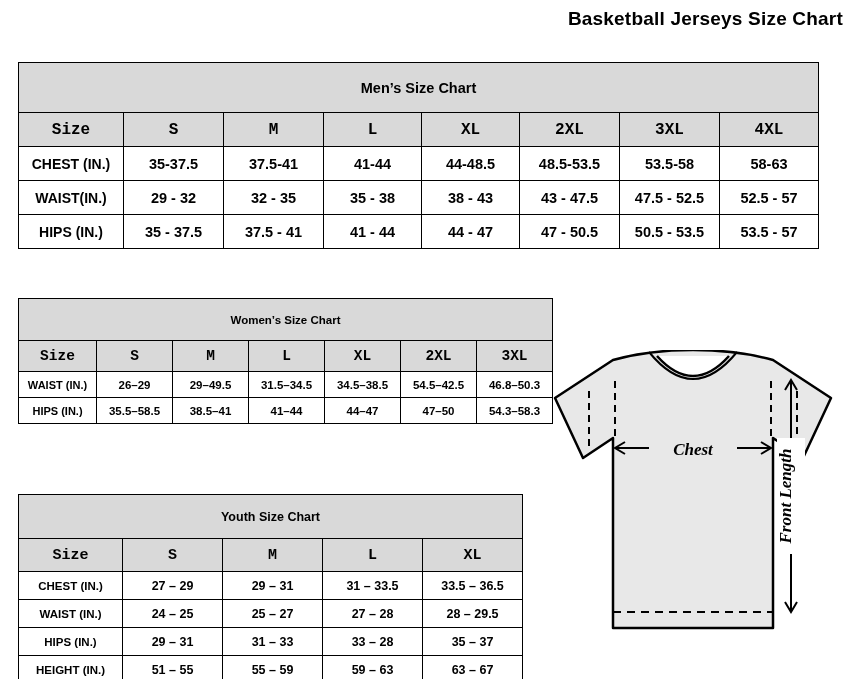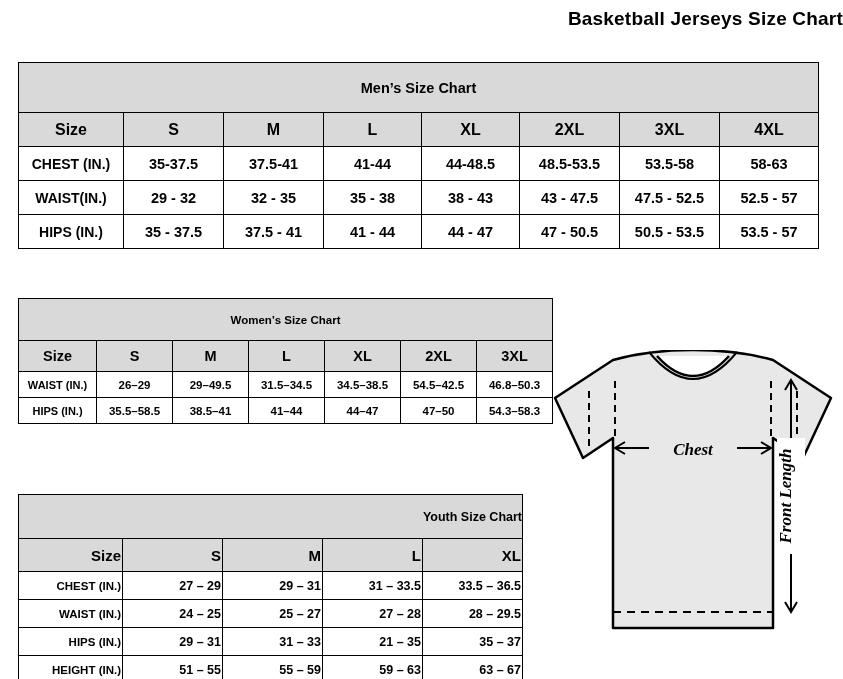--- a/index.html
+++ b/index.html
@@ -30,20 +30,21 @@
   }
   table td, table th {
     border: 1px solid #000;
     text-align: center;
     vertical-align: middle;
     background: #ffffff;
   }
   .band {
     background: #d9d9d9 !important;
     font-weight: bold;
+    font-family: Liberation Mono, monospace;
   }
   .hdr-title {
     font-size: 16px;
     font-weight: bold;
     background: #d9d9d9 !important;
     padding: 9px 0;
   }
 
   
   #men-chart {
@@ -67,21 +68,21 @@
   #women-chart .hdr-row td { font-size: 14.5px; font-weight: bold; height: 28px;}
   #women-chart .row-label { font-size: 11px; font-weight: bold; }
 
   
   #youth-chart {
     position: absolute;
     left: 18px;
     top: 494px;
     width: 504px;
   }
-  #youth-chart td { height: 25px; font-size: 12.5px; font-weight: bold; text-align: right; }
+  #youth-chart td { height: 25px; font-size: 12.5px; font-weight: bold; }
   #youth-chart .hdr-row td { font-size: 15px; font-weight: bold; height: 30px;}
   #youth-chart .row-label { font-size: 11.5px; font-weight: bold; }
 
   
   #shirt-diagram {
     position: absolute;
     left: 545px;
     top: 350px;
     width: 296px;
     height: 320px;
@@ -232,21 +233,21 @@
       <td class="row-label">WAIST  (IN.)</td>
       <td>24 – 25</td>
       <td>25 – 27</td>
       <td>27 – 28</td>
       <td>28 – 29.5</td>
     </tr>
     <tr>
       <td class="row-label">HIPS  (IN.)</td>
       <td>29 – 31</td>
       <td>31 – 33</td>
-      <td>21 – 35</td>
+      <td>33 – 28</td>
       <td>35 – 37</td>
     </tr>
     <tr>
       <td class="row-label">HEIGHT  (IN.)</td>
       <td>51 – 55</td>
       <td>55 – 59</td>
       <td>59 – 63</td>
       <td>63 – 67</td>
     </tr>
   </tbody>

